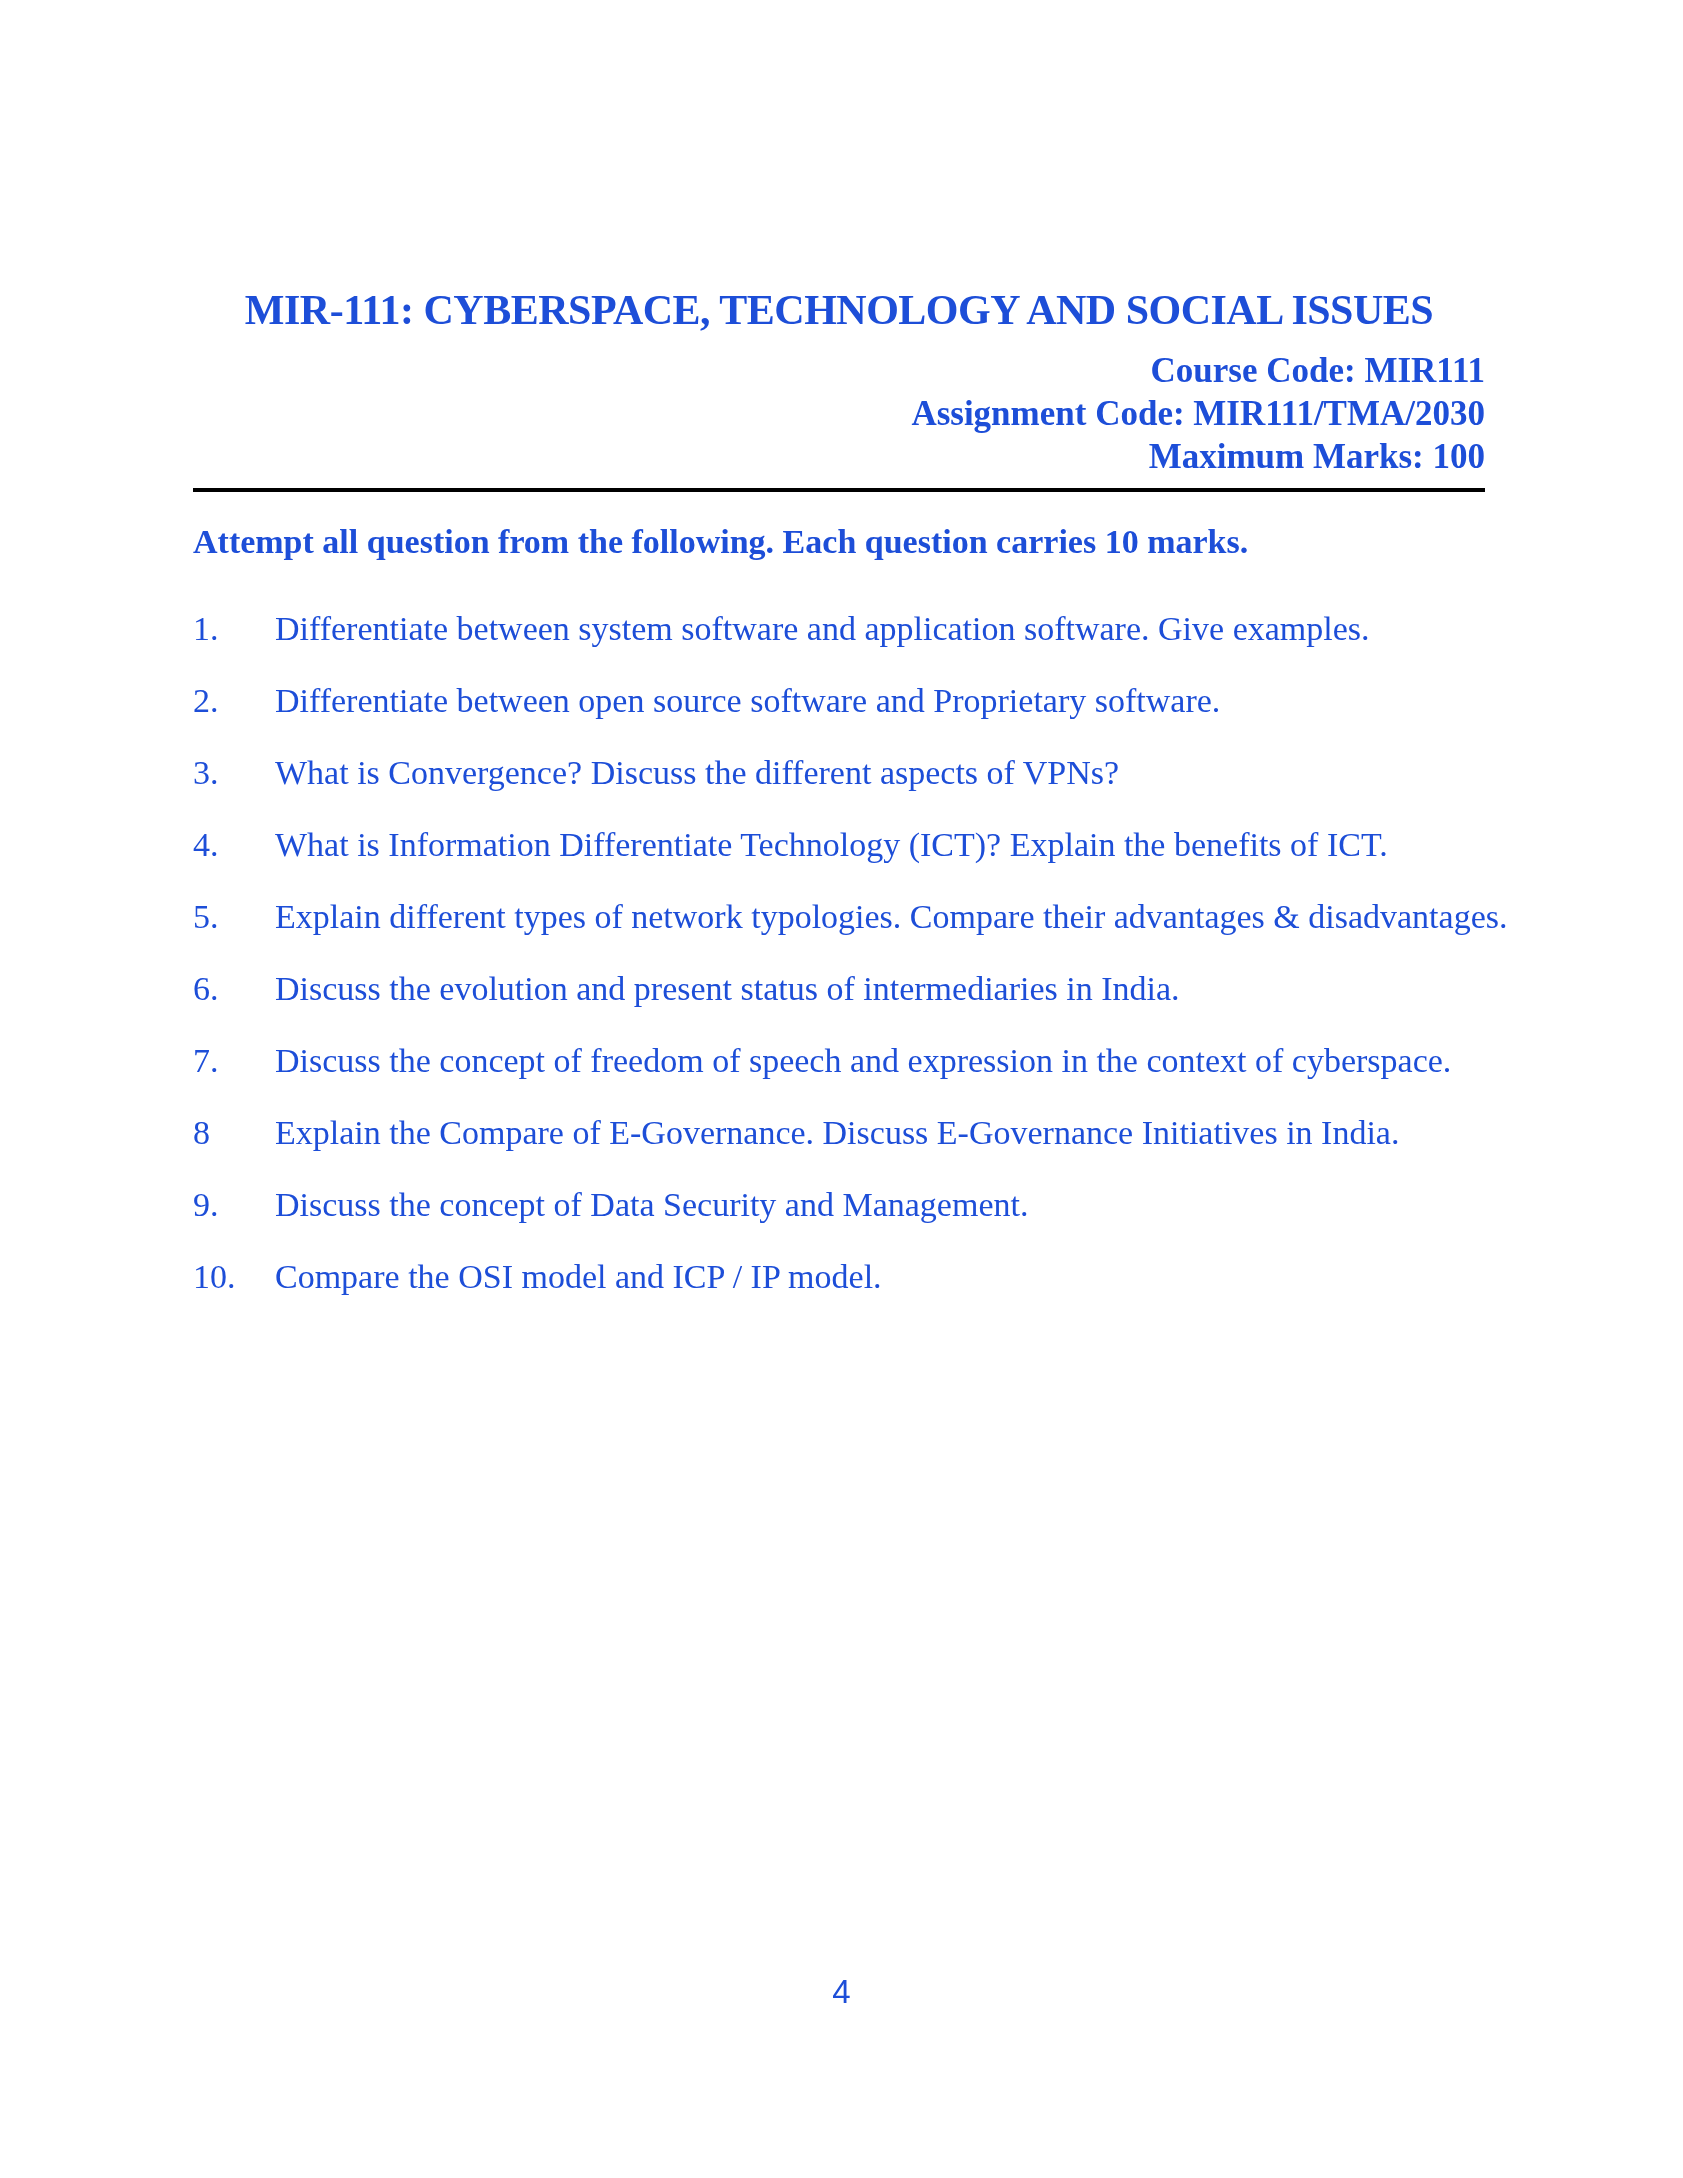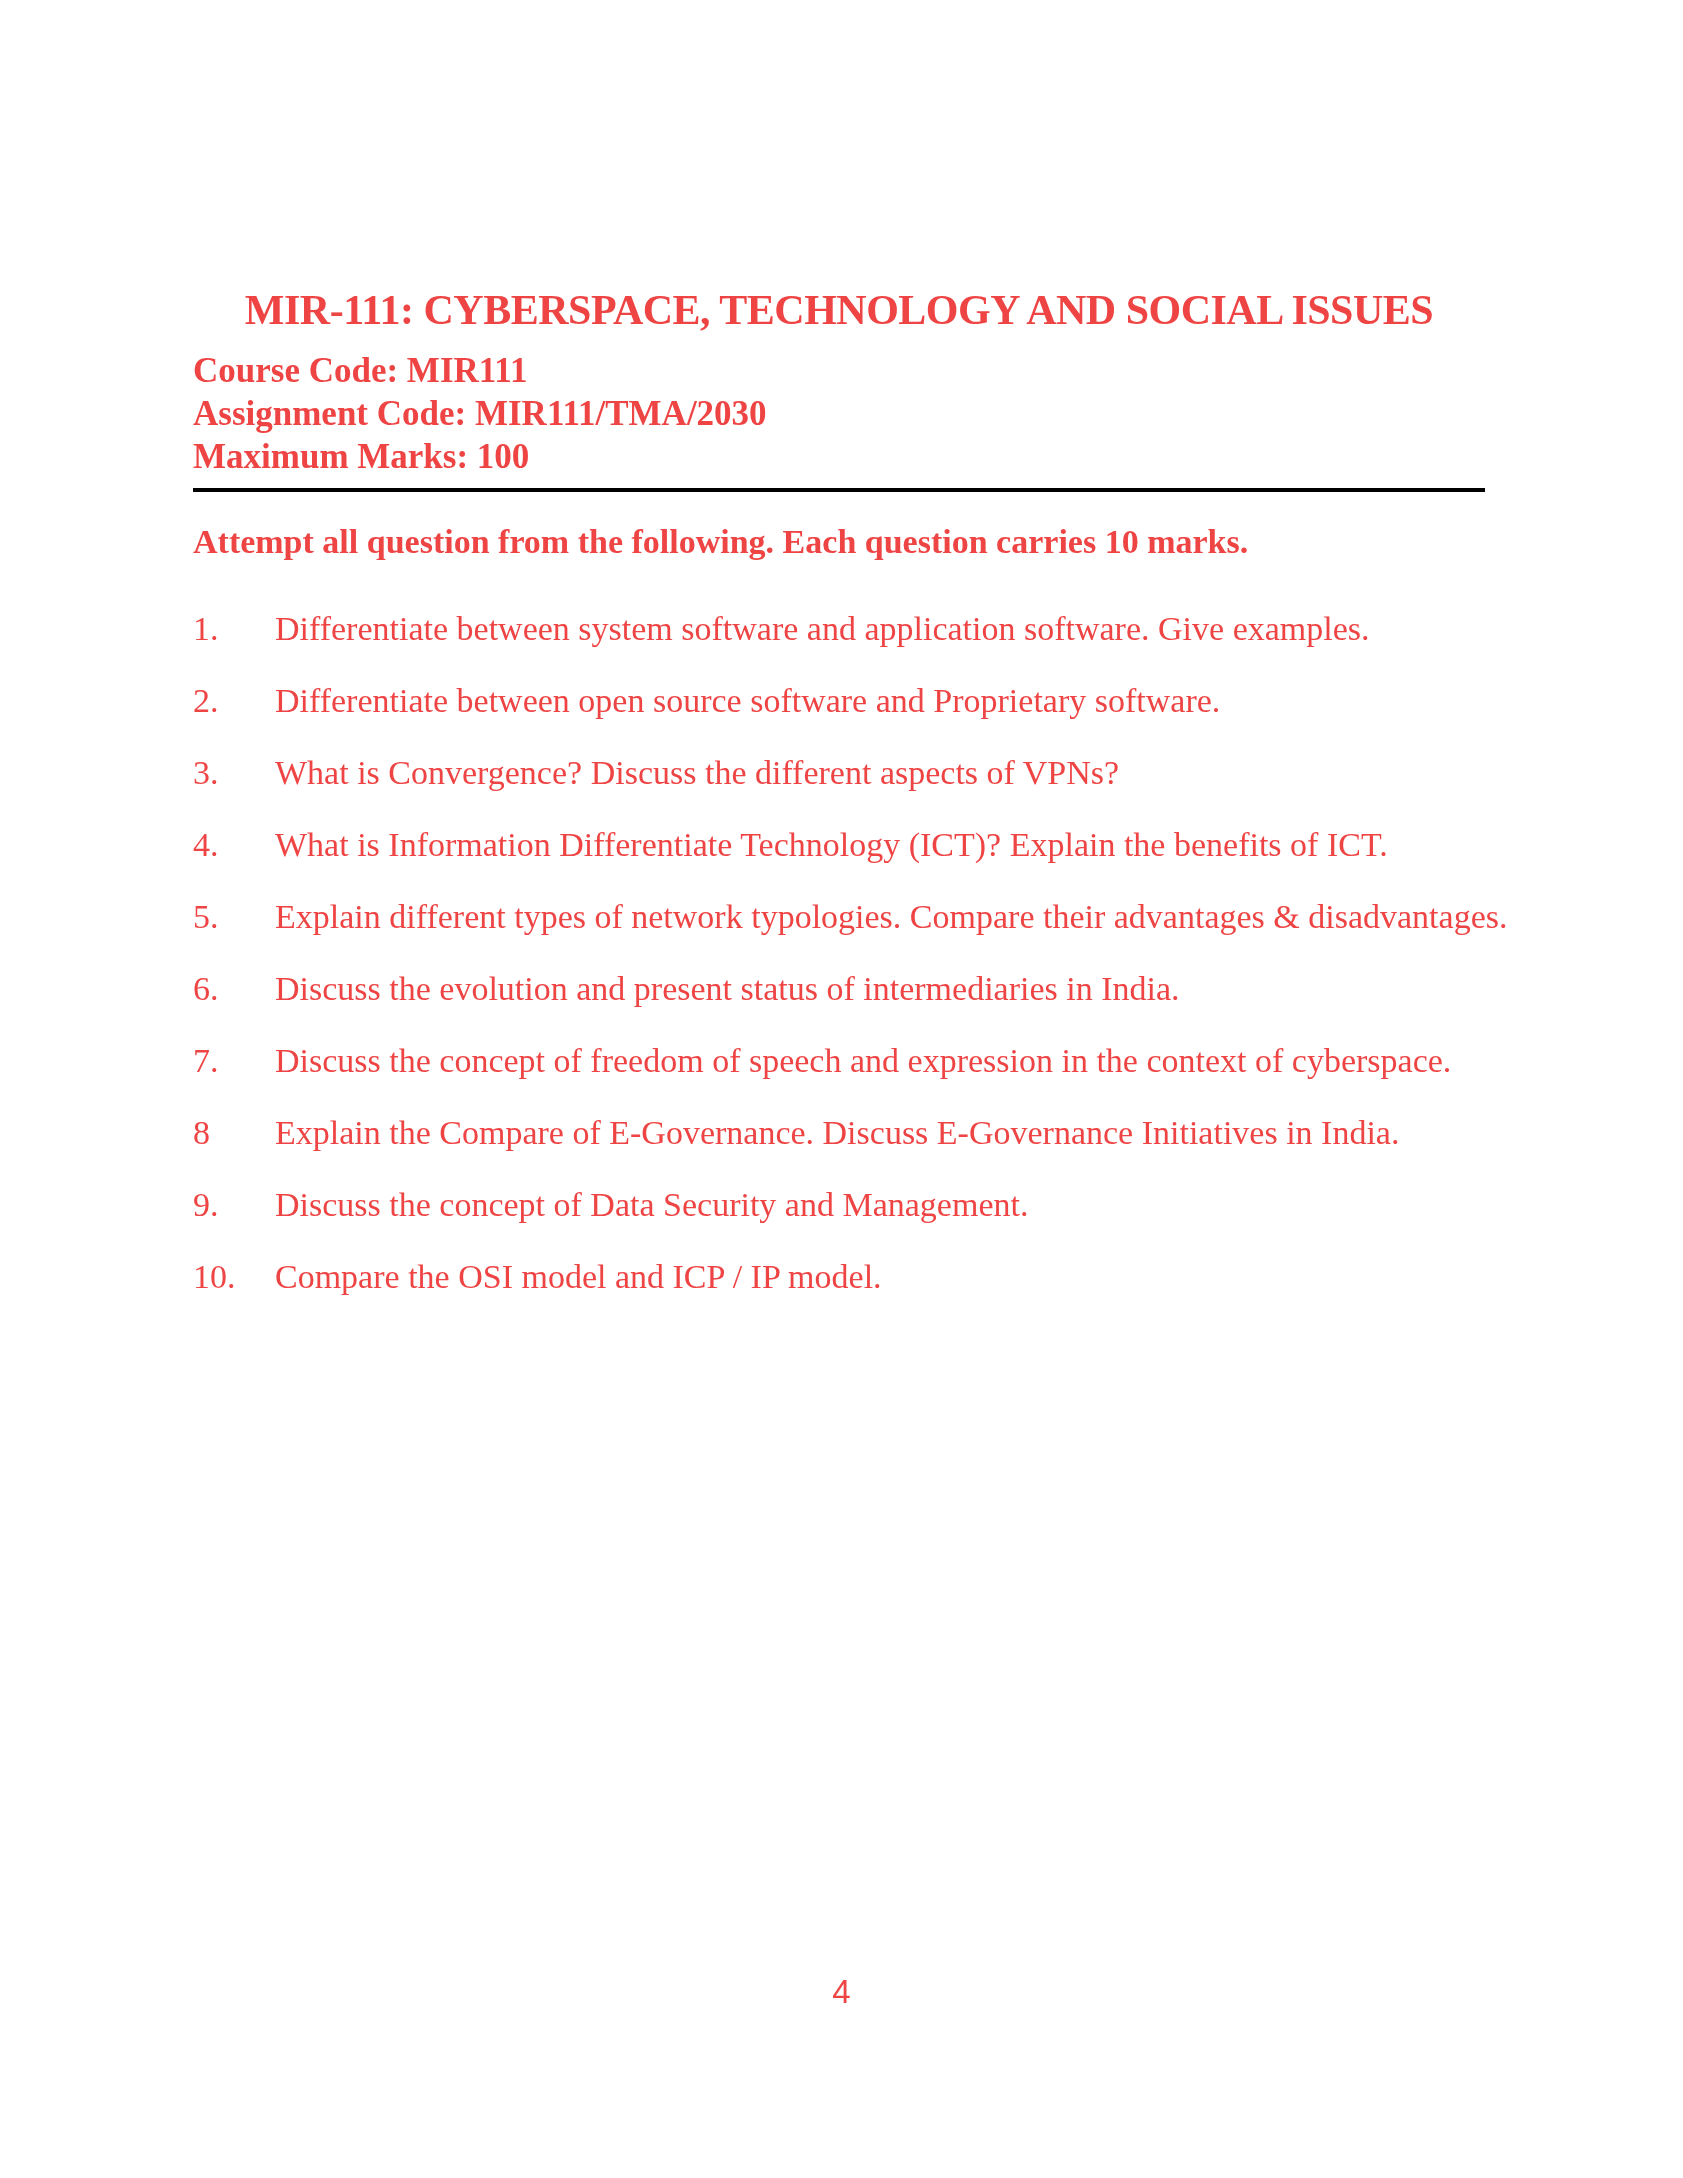--- a/index.html
+++ b/index.html
@@ -5,36 +5,37 @@
   html, body {
     margin: 0;
     padding: 0;
     background: #ffffff;
   }
   .page {
     position: relative;
     width: 1683px;
     height: 2178px;
     background: #ffffff;
-    color: #ef4444;
+    color: #1d4ed8;
     font-family: "Liberation Serif", serif;
     box-sizing: border-box;
     padding: 285px 198px 0 193px;
     overflow: hidden;
   }
   .doc-title {
     margin: 0 0 14px 0;
     text-align: center;
     font-size: 42px;
     line-height: 50px;
     font-weight: bold;
     letter-spacing: -0.5px;
     white-space: nowrap;
   }
   .meta-block {
+    text-align: right;
     font-weight: bold;
     font-size: 35px;
     line-height: 43px;
   }
   .rule {
     border: none;
     border-top: 4px solid #000000;
     margin: 10px 0 0 0;
     width: 100%;
   }

